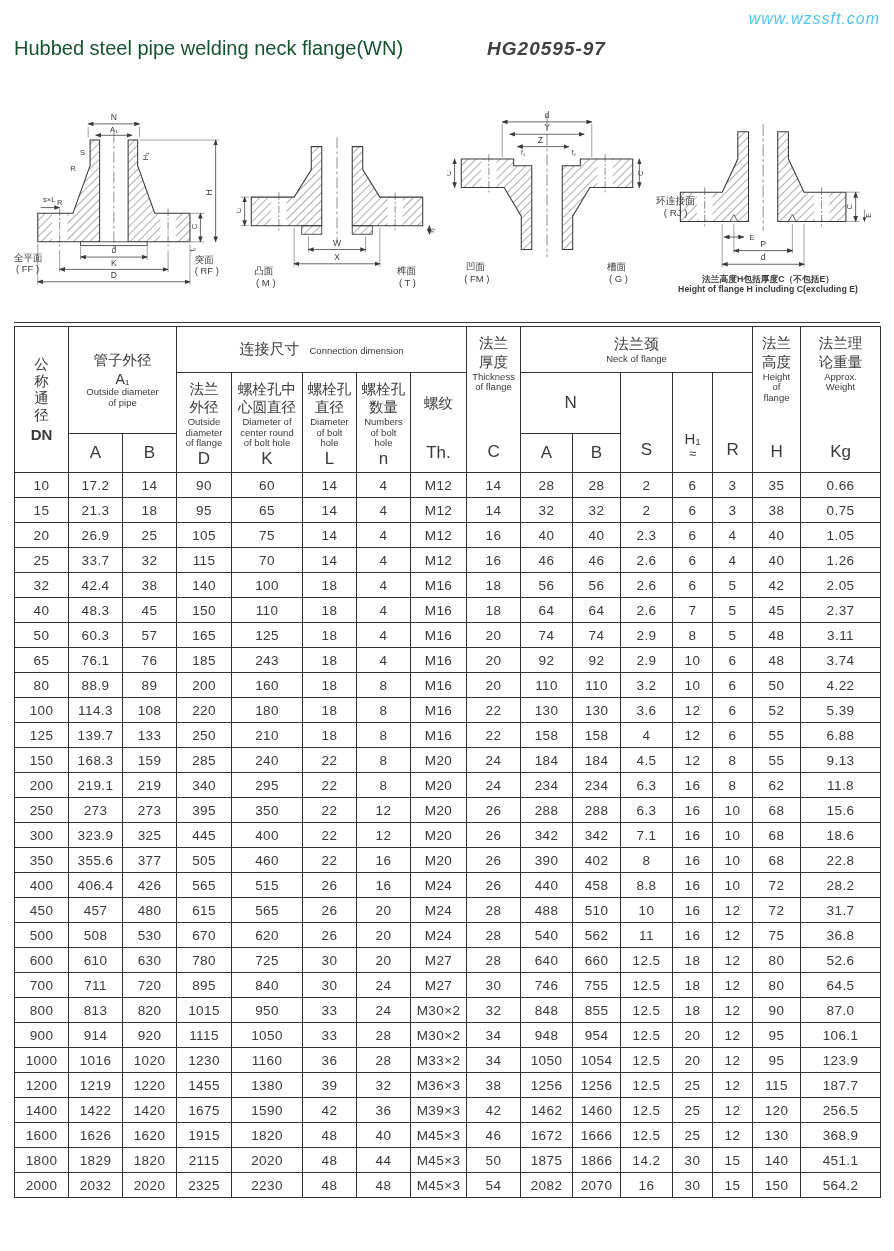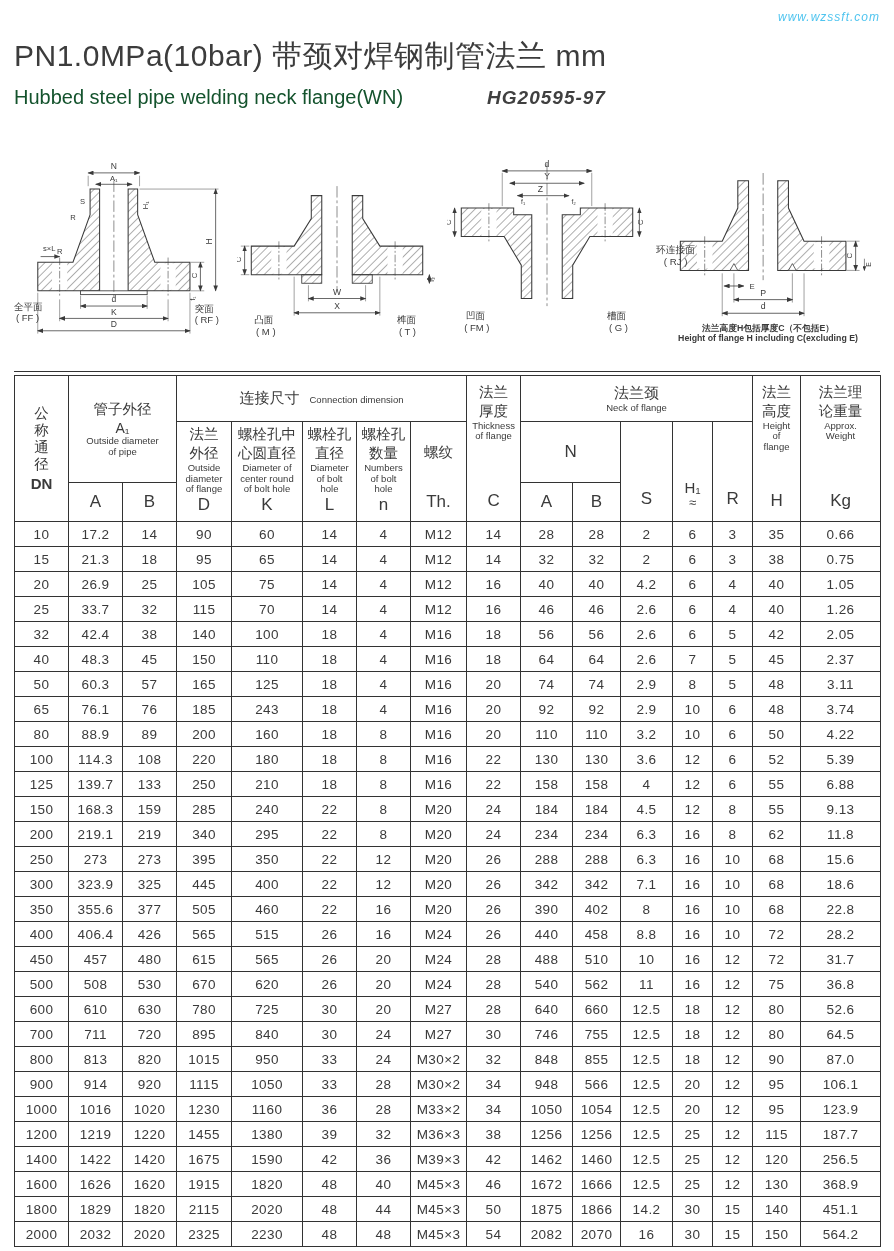--- a/index.html
+++ b/index.html
@@ -1,60 +1,59 @@
 <!DOCTYPE html>
 <html><head>
 <meta charset="utf-8">
 <style>
   html,body{margin:0;padding:0;background:#fff;}
   body{width:894px;height:1251px;font-family:"Liberation Sans",sans-serif;color:#3a3a3a;position:relative;overflow:hidden;}
   .page{padding:6px 14px 0 14px;}
   .top-right{text-align:right;}
   .tagline{font-size:8.5px;color:#c2c2c2;letter-spacing:.2px;}
-  .website{font-size:12px;color:#4fc4ef;font-style:italic;margin-top:4px;letter-spacing:1px;}
+  .website{font-size:16px;color:#4fc4ef;font-style:italic;margin-top:4px;letter-spacing:1px;}
   .title{font-size:30px;color:#3c3c3c;margin-top:12px;font-weight:400;letter-spacing:.5px;}
   .subtitle-row{display:flex;align-items:baseline;margin-top:9px;}
   .subtitle{font-size:20px;color:#14532d;}
   .standard{font-size:19px;font-weight:bold;font-style:italic;color:#404040;margin-left:84px;letter-spacing:1px;}
   .drawings{display:flex;justify-content:space-between;align-items:flex-start;margin-top:42px;height:208px;}
   svg text{font-family:"Liberation Sans",sans-serif;fill:#3a3a3a;}
   .table-wrap{margin-top:12px;border-top:1px solid #333;padding-top:3px;}
   table.spec{width:866px;border-collapse:collapse;table-layout:fixed;}
   table.spec th,table.spec td{border:1px solid #333;text-align:center;vertical-align:middle;padding:0;font-weight:normal;}
   table.spec{border:1.5px solid #333;}
   tr.hr1{height:45px;} tr.hr2{height:60px;} tr.hr3{height:38px;}
   tbody td{font-size:13.5px;height:24px;letter-spacing:.4px;color:#3a3a3a;}
   .cn{font-size:14.5px;white-space:pre-line;line-height:1.3;}
   .cn15{font-size:15px;}
   .en{font-size:9.5px;white-space:pre-line;line-height:1.12;color:#3a3a3a;}
   .ml{margin-left:10px;}
   .sym{font-size:14px;margin-top:1px;}
   .letter{font-size:17px;}
-  .vcell{display:flex;flex-direction:column;align-items:center;justify-content:center;height:100%;box-sizing:border-box;padding:4px 0 7px 0;}
+  .vcell{display:flex;flex-direction:column;align-items:center;justify-content:flex-start;height:100%;box-sizing:border-box;padding:4px 0 7px 0;}
   .vcell .sp{flex:1;}
   .vcell.end{justify-content:flex-end;padding-bottom:10px;}
   th{height:inherit;}
   .full-h{height:139px;}
   .sub-h{height:94px;}
   .dn-wrap{display:flex;flex-direction:column;align-items:center;justify-content:center;height:139px;}
   .dn-cn{font-size:14.5px;white-space:pre-line;line-height:1.18;}
   .dn-code{font-size:15px;margin-top:2px;font-weight:bold;}
   .h1lbl{font-size:15px;}
   .approx{font-size:13px;line-height:1;}
 </style>
 </head>
 <body>
 
 <div class="page">
 
   <div class="top-right">
     <div class="website">www.wzssft.com</div>
   </div>
 
-  <div class="title">PN1.0MPa(10bar) 带颈对焊钢制管法兰  mm</div>
   <div class="subtitle-row">
     <div class="subtitle">Hubbed steel pipe welding neck flange(WN)</div>
     <div class="standard">HG20595-97</div>
   </div>
 
   <div class="drawings">
 
     <svg viewBox="0 0 225 195" width="214" height="195">
       <defs>
         <pattern id="hat" width="6" height="6" patternUnits="userSpaceOnUse" patternTransform="rotate(45)">
@@ -417,21 +416,21 @@
             <td>26.9</td>
             <td>25</td>
             <td>105</td>
             <td>75</td>
             <td>14</td>
             <td>4</td>
             <td>M12</td>
             <td>16</td>
             <td>40</td>
             <td>40</td>
-            <td>4.2</td>
+            <td>2.3</td>
             <td>6</td>
             <td>4</td>
             <td>40</td>
             <td>1.05</td>
           </tr>
           <tr>
             <td>25</td>
             <td>33.7</td>
             <td>32</td>
             <td>115</td>
@@ -776,21 +775,21 @@
             <td>900</td>
             <td>914</td>
             <td>920</td>
             <td>1115</td>
             <td>1050</td>
             <td>33</td>
             <td>28</td>
             <td>M30×2</td>
             <td>34</td>
             <td>948</td>
-            <td>566</td>
+            <td>954</td>
             <td>12.5</td>
             <td>20</td>
             <td>12</td>
             <td>95</td>
             <td>106.1</td>
           </tr>
           <tr>
             <td>1000</td>
             <td>1016</td>
             <td>1020</td>

